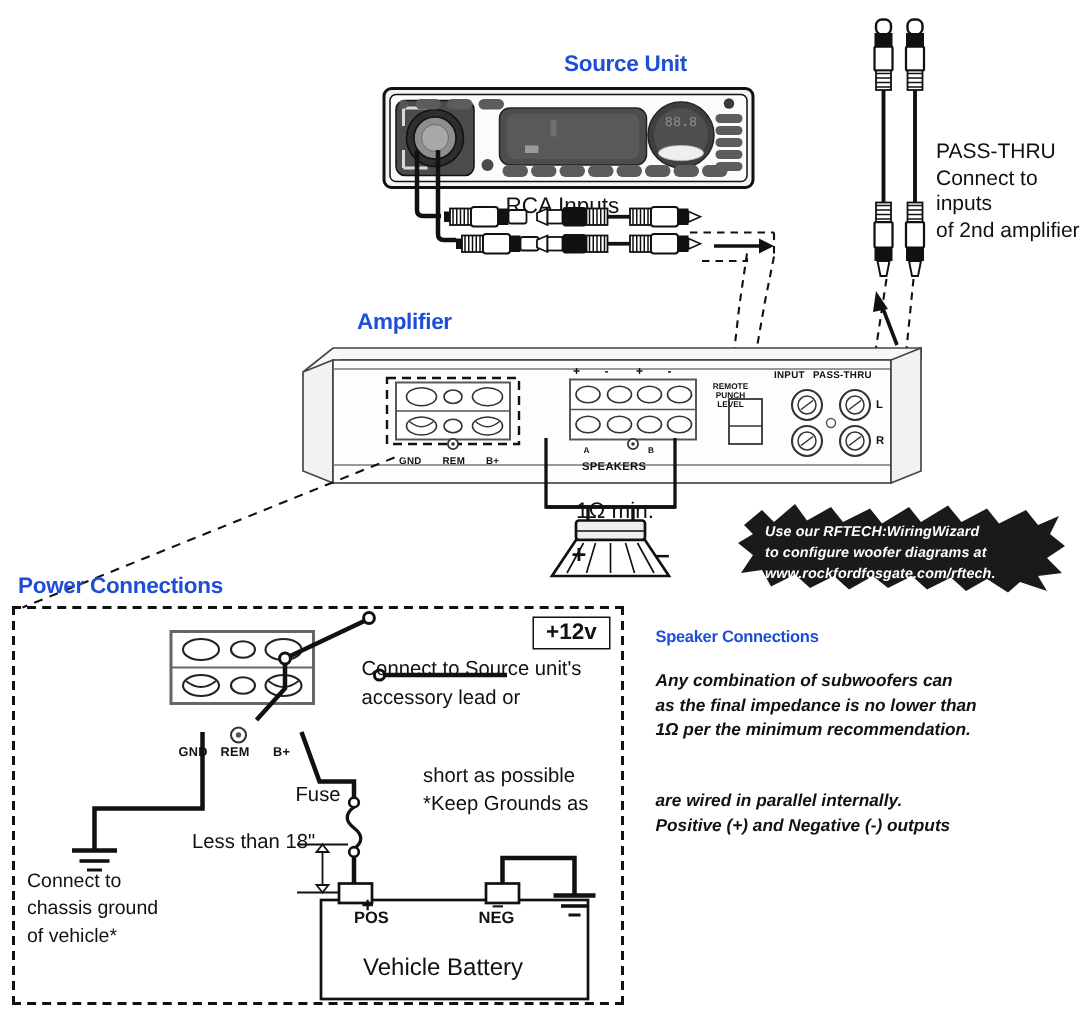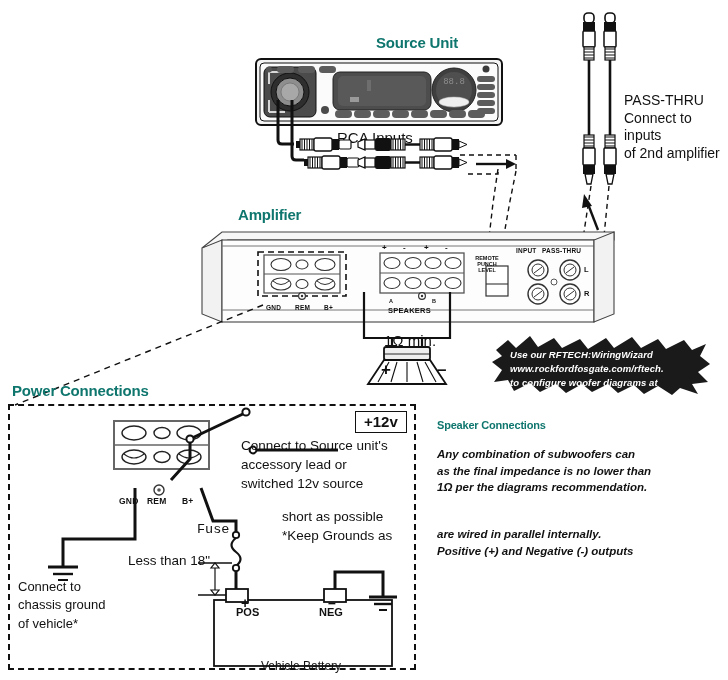--- a/index.html
+++ b/index.html
@@ -1,19 +1,19 @@
 <!DOCTYPE html>
 <html><head>
 <meta charset="utf-8">
 <style>
   html,body{margin:0;padding:0;background:#ffffff;}
   body{width:728px;height:680px;position:relative;overflow:hidden;
        font-family:"Liberation Sans","DejaVu Sans",sans-serif;color:#111;}
   .abs{position:absolute;}
-  .hdr{font-weight:bold;font-size:15px;letter-spacing:-0.2px;color:#0f766e;}
+  .hdr{font-weight:bold;font-size:15px;letter-spacing:-0.2px;color:#1d4ed8;}
   .lbl{font-size:14px;color:#111;line-height:1.25;}
   .tiny{font-size:6.5px;font-weight:bold;color:#111;letter-spacing:.2px;}
   .tiny2{font-size:5.5px;font-weight:bold;color:#111;}
   .ital{font-style:italic;font-weight:bold;font-size:11.5px;line-height:1.45;}
   svg{display:block;overflow:visible;}
   .nosel{user-select:none;}
 </style>
 </head>
 <body>
 
@@ -288,22 +288,22 @@
 <svg width="220" height="62" viewBox="0 0 220 62">
   <path d="M4,16 L16,6 L24,14 L38,2 L46,13 L62,4 L70,14 L88,5 L96,15 L114,4
            L122,14 L140,3 L149,14 L166,5 L174,15 L192,6 L200,16 L214,10
            L208,22 L218,30 L206,38 L216,48 L200,50 L206,60 L188,54 L180,61
            L166,52 L152,60 L142,51 L126,59 L116,50 L100,58 L90,50 L74,59
            L64,50 L48,58 L38,49 L22,57 L16,46 L2,48 L10,36 L0,28 L10,22 Z" fill="#1a1a1a"></path>
 </svg>
 </div>
 <div class="abs nosel" style="left:510px;top:348px;color:#fff;font-style:italic;font-weight:bold;font-size:9.5px;line-height:1.45;letter-spacing:0.1px;">
   <div>Use our RFTECH:WiringWizard</div>
+  <div>to configure woofer diagrams at</div>
   <div>www.rockfordfosgate.com/rftech.</div>
-  <div>to configure woofer diagrams at</div>
 </div>
 
 <div class="abs" style="left:10px;top:300px;">
 <svg width="260" height="110" viewBox="0 0 260 110">
   <path d="M253 5 L5 105" stroke="#111" stroke-width="1.4" fill="none" stroke-dasharray="6,5"></path>
 </svg>
 </div>
 
 <div class="abs hdr nosel" style="left:12px;top:382px;">Power Connections</div>
 
@@ -373,47 +373,46 @@
   <line x1="366" y1="200" x2="384" y2="200" stroke="#111" stroke-width="2.4"></line>
   <line x1="371" y1="206" x2="379" y2="206" stroke="#111" stroke-width="2"></line>
 </svg>
 </div>
 
 <div class="abs nosel" style="left:355px;top:411px;border:1.6px solid #111;background:#fff;padding:1px 8px 2px 8px;font-size:15px;font-weight:bold;">+12v</div>
 
 <div class="abs lbl nosel" style="left:241px;top:436px;font-size:13.5px;line-height:1.42;">
   <div>Connect to Source unit's</div>
   <div>accessory lead or</div>
-  <div>switched 12v source</div>
 </div>
 
 <div class="abs lbl nosel" style="left:282px;top:507px;font-size:13.5px;line-height:1.42;">
   <div>short as possible</div>
   <div>*Keep Grounds as</div>
 </div>
 
-<div class="abs lbl nosel" style="left:197px;top:522px;font-size:13.5px;font-family:Liberation Mono, monospace;">Fuse</div>
+<div class="abs lbl nosel" style="left:197px;top:522px;font-size:13.5px;">Fuse</div>
 <div class="abs lbl nosel" style="left:128px;top:553px;font-size:13.5px;">Less than 18"</div>
 
 <div class="abs lbl nosel" style="left:18px;top:578px;font-size:13px;line-height:1.42;">
   <div>Connect to</div>
   <div>chassis ground</div>
   <div>of vehicle*</div>
 </div>
 
 <div class="abs nosel" style="left:241px;top:595px;font-size:14px;font-weight:bold;">+</div>
 <div class="abs nosel" style="left:236px;top:606px;font-size:11px;font-weight:bold;">POS</div>
 <div class="abs nosel" style="left:328px;top:595px;font-size:14px;font-weight:bold;">–</div>
 <div class="abs nosel" style="left:319px;top:606px;font-size:11px;font-weight:bold;">NEG</div>
-<div class="abs nosel" style="left:242px;top:659px;font-size:12px;margin-left:19px;">Vehicle Battery</div>
+<div class="abs nosel" style="left:242px;top:637px;font-size:16px;">Vehicle Battery</div>
 
 <div class="abs hdr nosel" style="left:437px;top:419px;font-size:11px;">Speaker Connections</div>
 
 <div class="abs ital nosel" style="left:437px;top:446px;">
   <div>Any combination of subwoofers can</div>
   <div>as the final impedance is no lower than</div>
-  <div>1Ω  per the diagrams recommendation.</div>
+  <div>1Ω  per the minimum recommendation.</div>
 </div>
 
 <div class="abs ital nosel" style="left:437px;top:526px;">
   <div>are wired in parallel internally.</div>
   <div>Positive (+) and Negative (-) outputs</div>
 </div>
 
 </body></html>

